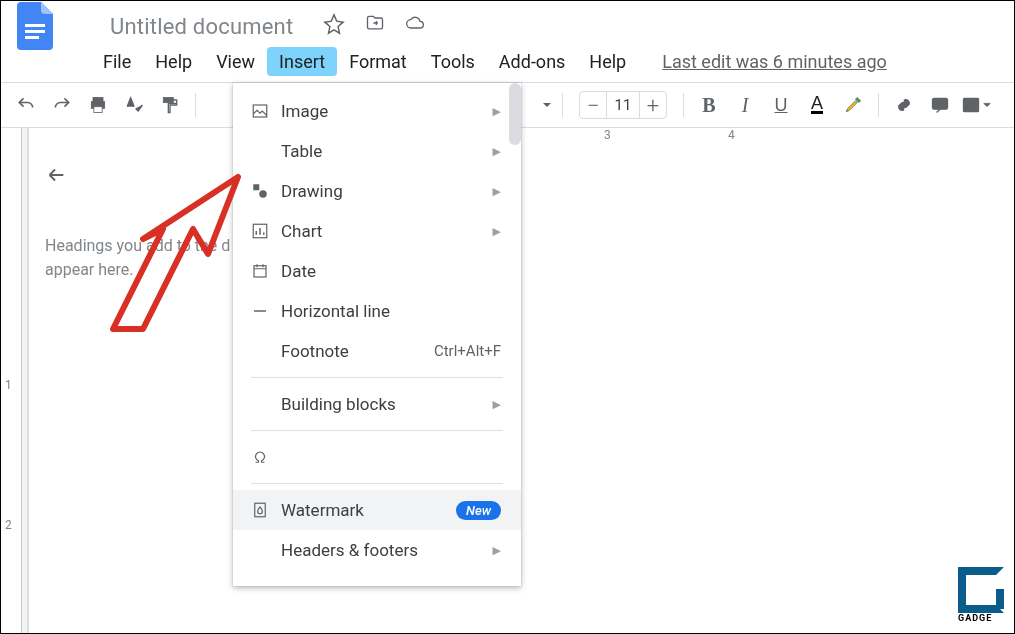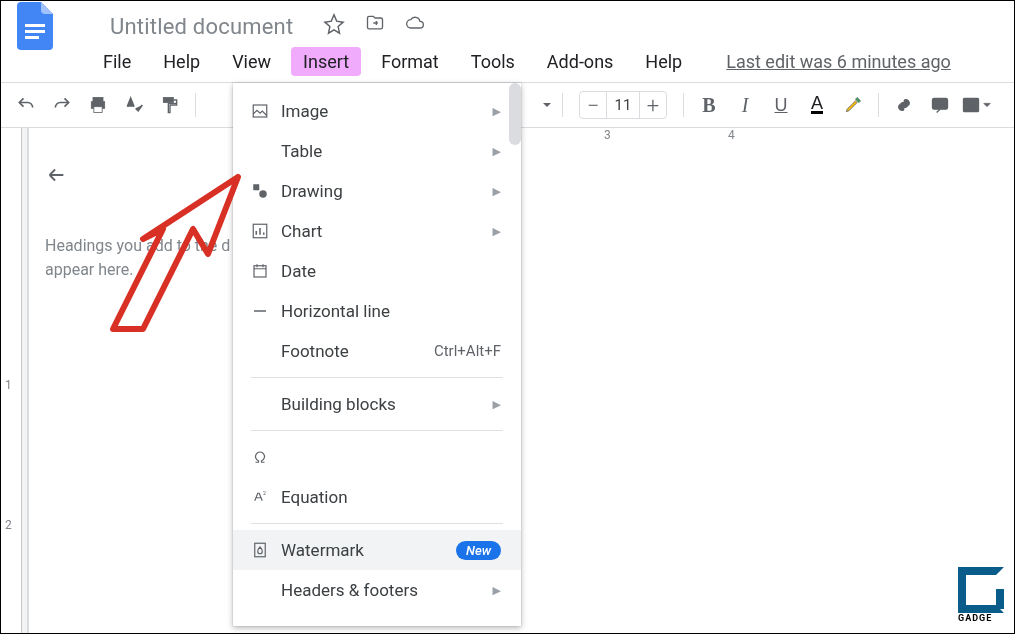--- a/index.html
+++ b/index.html
@@ -8,23 +8,23 @@
 
 .title-row { display:flex; align-items:center; padding:6px 0 0 8px; height:44px; }
 .docs-logo { width:52px; height:52px; margin-right:14px; display:flex; align-items:center; justify-content:center; }
 .docs-logo svg { width:36px; height:48px; }
 .doc-title { color:#80868b; font-size:22px; letter-spacing:.2px;margin-left:35px; }
 .title-icons { display:flex; gap:20px; margin-left:30px; }
 .title-icons svg { width:20px; height:20px; stroke:#5f6368; fill:none; stroke-width:1.6; }
 .title-icons .star-icon { width:22px; height:22px; }
 
 
-.menu-bar { display:flex; align-items:center; padding:2px 0 6px 90px; font-size:18px; color:#202124; gap:8px; }
+.menu-bar { display:flex; align-items:center; padding:2px 0 6px 90px; font-size:18px; color:#202124; gap:0; }
 .menu-item { padding:4px 12px; border-radius:4px; cursor:pointer; }
-.menu-item.active { background:#f0abfc; }
+.menu-item.active { background:#7dd3fc; }
 .last-edit { margin-left:24px; color:#5f6368; text-decoration:underline; }
 
 
 .toolbar { height:46px; border-top:1px solid #dadce0; border-bottom:1px solid #dadce0; display:flex; align-items:center; padding:0 10px; gap:6px; position:relative; }
 .tb-btn { width:30px; height:30px; display:flex; align-items:center; justify-content:center; color:#5f6368; }
 .tb-btn svg { width:20px; height:20px; fill:#5f6368; stroke:#5f6368; }
 .tb-sep { width:1px; height:24px; background:#dadce0; margin:0 4px; }
 .spacer-cut { flex:0 0 330px; } 
 .font-size-group { display:flex; align-items:center; border:1px solid #dadce0; border-radius:4px; overflow:hidden; height:28px; margin:0 6px; }
 .fs-btn { width:26px; height:26px; display:flex; align-items:center; justify-content:center; color:#5f6368; font-size:22px; font-weight:300; }
@@ -309,29 +309,20 @@
   </div>
   <div class="dd-sep"></div>
 
   <div class="dd-item">
     <span class="icon-slot">
         <svg viewBox="0 0 24 24">
           <path d="M6 19h4v-2a6 6 0 114 0v2h4"></path>
         </svg>
       </span>
   </div>
-  <div class="dd-item">
-    <span class="icon-slot">
-        <svg viewBox="0 0 24 24">
-          <path d="M5 17l4-10h2l4 10M7 13h6"></path>
-          <text x="16" y="9" font-size="7" fill="#5f6368" stroke="none">2</text>
-        </svg>
-      </span>
-    <span class="lbl">Equation</span>
-  </div>
 
   <div class="dd-sep"></div>
   <div class="dd-item highlight">
     <span class="icon-slot">
         <svg viewBox="0 0 24 24">
           <rect x="5" y="3" width="14" height="18"></rect>
           <path d="M12 8c2 2 3 4 3 6a3 3 0 01-6 0c0-2 1-4 3-6z"></path>
         </svg>
       </span>
     <span class="lbl">Watermark</span>

